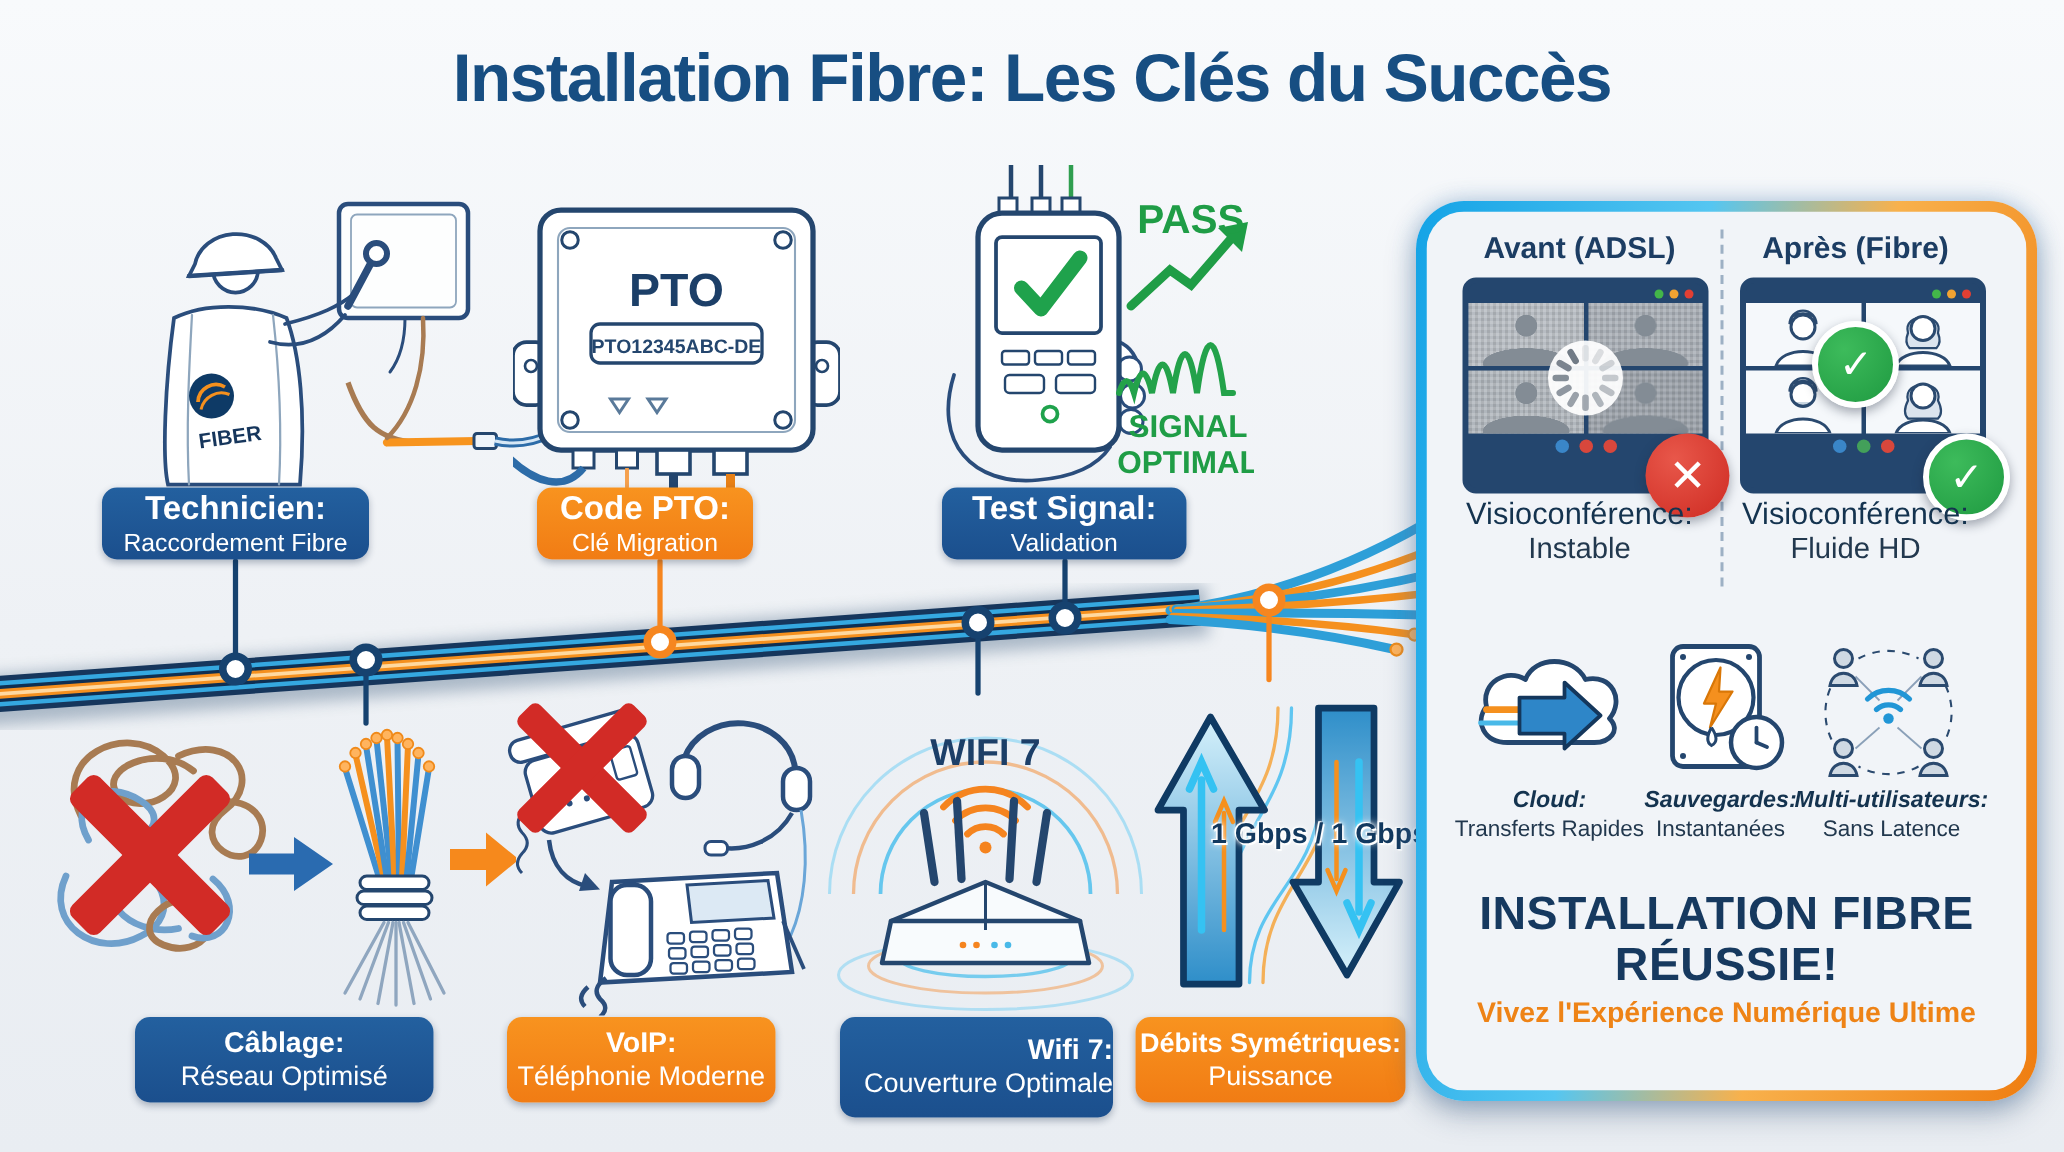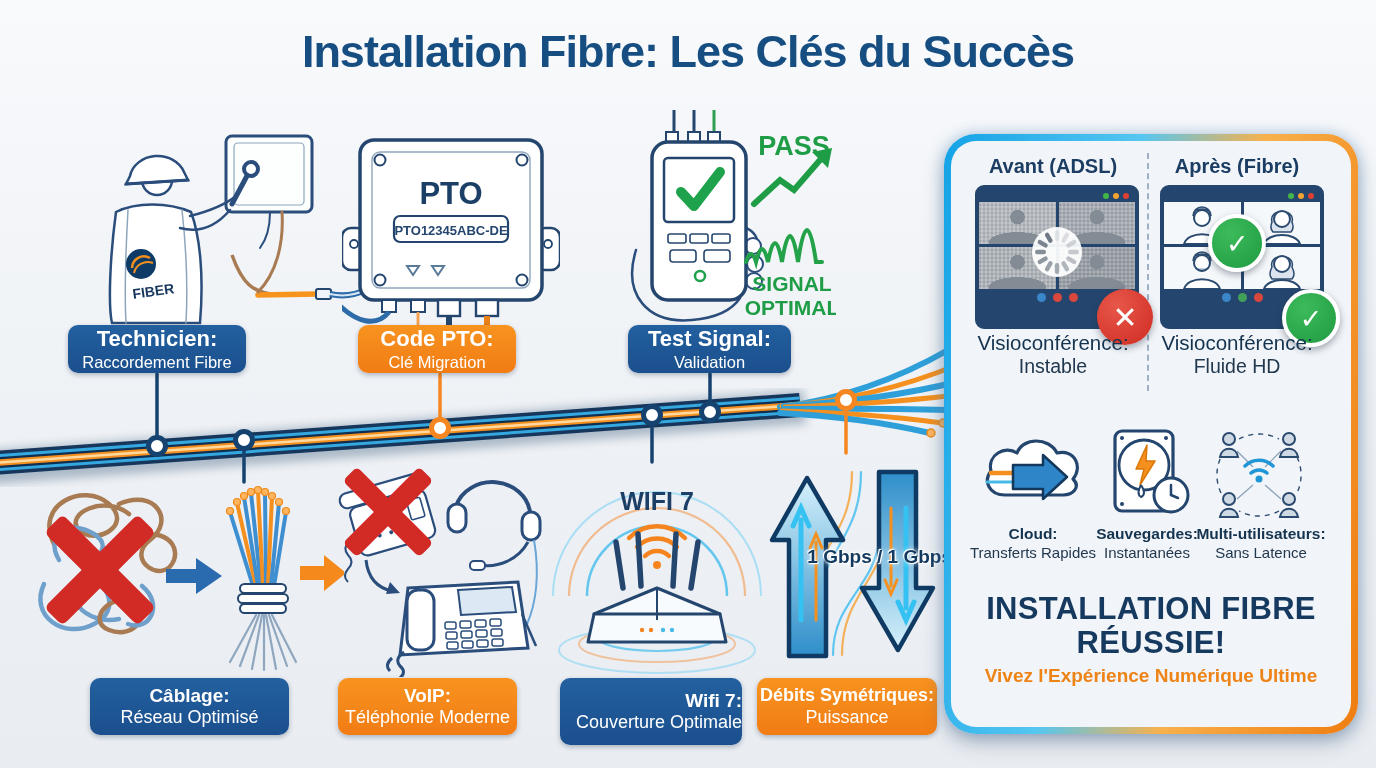--- a/index.html
+++ b/index.html
@@ -51,21 +51,21 @@
     justify-content:center;font-family:"DejaVu Sans",sans-serif;color:#fff;
     font-weight:700;box-shadow:0 3px 7px rgba(30,40,60,.4);}
   .badge.red{width:56px;height:56px;background:radial-gradient(circle at 35% 30%,#e8574a,#ce2b22);
     font-size:30px;right:-18px;bottom:-20px;}
   .badge.green{width:50px;height:50px;background:radial-gradient(circle at 35% 30%,#3dbb5b,#1f9a41);
     border:4px solid #fff;font-size:27px;}
   .vcap{position:absolute;width:190px;text-align:center;line-height:1.15;}
   .vcap .l1{font-size:20.5px;font-weight:400;color:#14334f;}
   .vcap .l2{font-size:19.5px;color:#22384e;}
   .bcap{position:absolute;width:136px;text-align:center;line-height:1.2;white-space:nowrap;}
-  .bcap .l1{font-size:15.5px;font-weight:700;color:#14334f;}
+  .bcap .l1{font-size:15.5px;font-weight:700;color:#14334f;font-style:italic;}
   .bcap .l2{font-size:15px;color:#22384e;text-align:center;}
   .headline{position:absolute;left:0;width:100%;text-align:center;line-height:1.06;
     font-size:31px;font-weight:800;color:#16395f;letter-spacing:.3px;}
   .tagline{position:absolute;left:0;width:100%;text-align:center;
     font-size:19px;font-weight:700;color:#ee8316;}
   
   .speed-text{left:752px;top:546px;width:200px;text-align:right;z-index:4;
     font-size:19px;font-weight:800;color:#12395f;
     text-shadow:0 0 3px #fff,0 0 6px #fff,1px 1px 0 #fff,-1px -1px 0 #fff;}
   svg{display:block;}
@@ -406,21 +406,21 @@
     <line x1="131" y1="58" x2="131" y2="136" stroke="#f5901e" stroke-width="3"></line>
     <path d="M125,130 L131,144 L137,130" stroke="#f5901e" stroke-width="3"></path>
   </g>
 </svg>
 <div class="abs speed-text">1 Gbps / 1 Gbps</div>
 
 <div class="abs plaque navy row1" style="left:68px;top:325px;width:178px;height:48px;">
   <div class="l1">Technicien:</div>
   <div class="l2">Raccordement Fibre</div>
 </div>
-<div class="abs plaque orange row1" style="left:358px;top:325px;width:158px;height:48px;">
+<div class="abs plaque orange row1" style="left:358px;top:325px;width:144px;height:48px;">
   <div class="l1">Code PTO:</div>
   <div class="l2">Clé Migration</div>
 </div>
 <div class="abs plaque navy row1" style="left:628px;top:325px;width:163px;height:48px;">
   <div class="l1">Test Signal:</div>
   <div class="l2">Validation</div>
 </div>
 <div class="abs plaque navy row2" style="left:90px;top:678px;width:199px;height:57px;">
   <div class="l1">Câblage:</div>
   <div class="l2">Réseau Optimisé</div>

